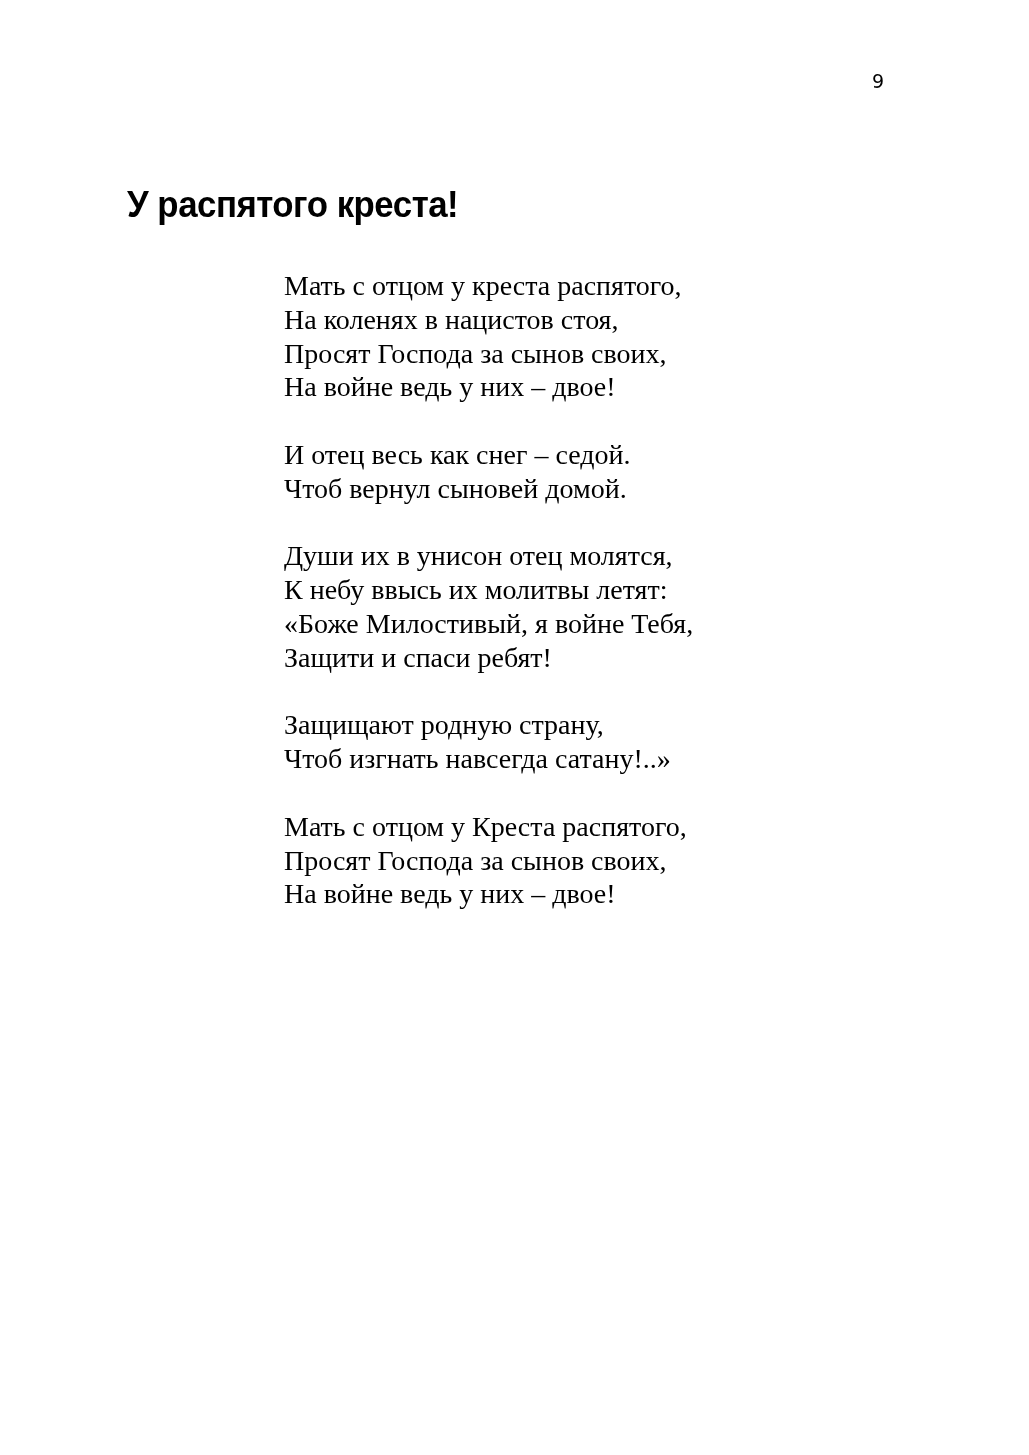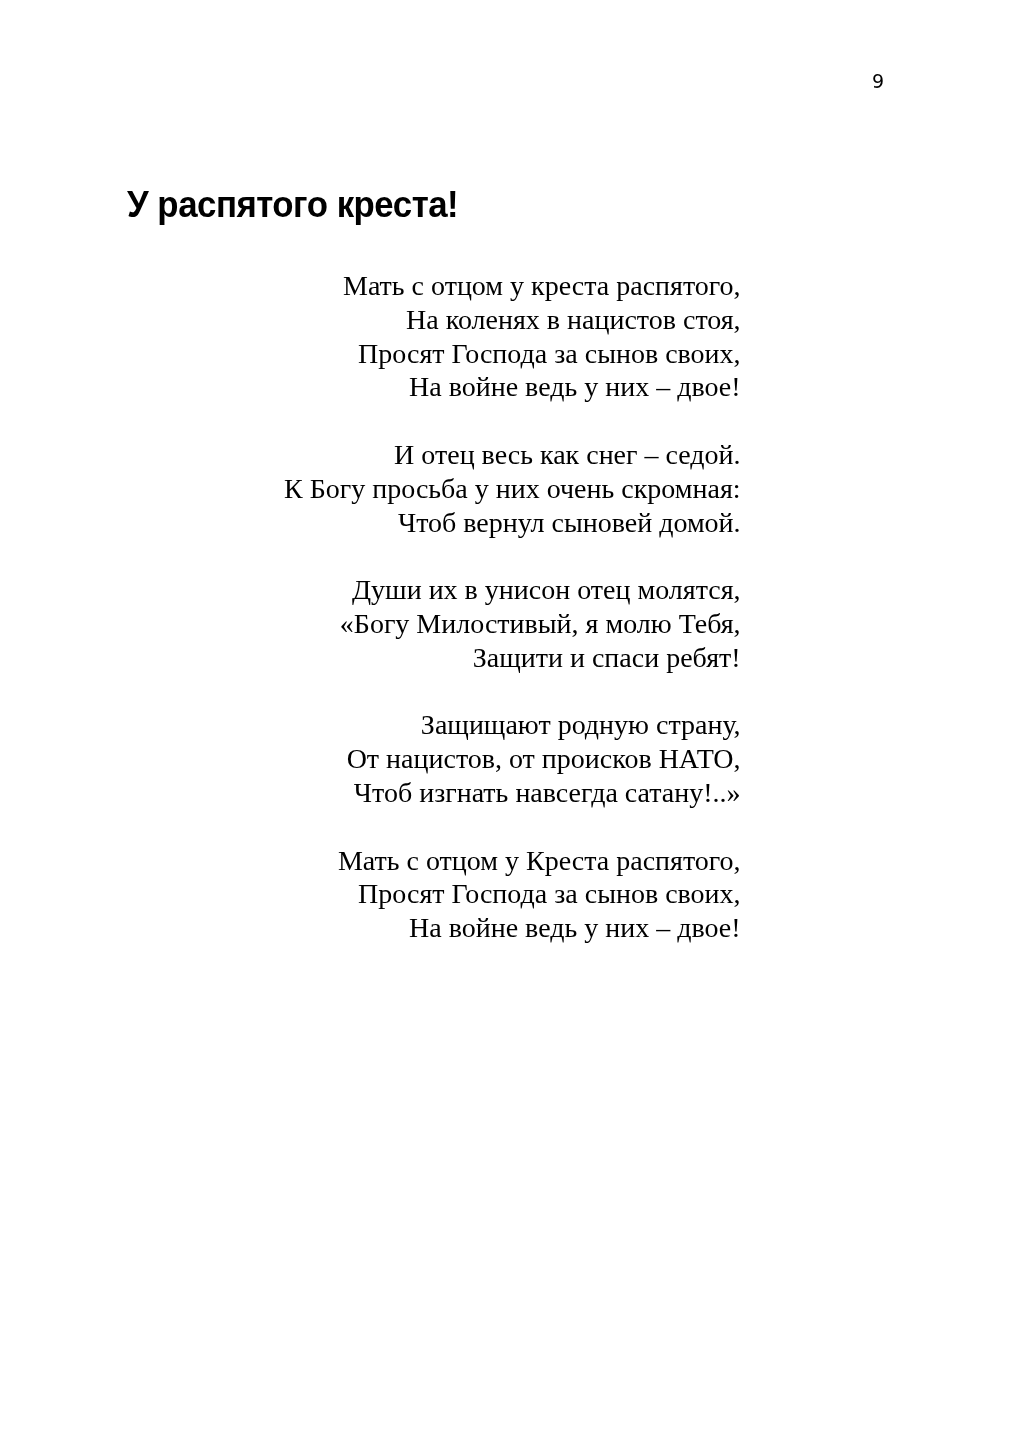--- a/index.html
+++ b/index.html
@@ -38,21 +38,20 @@
       transform-origin: left center;
       white-space: nowrap;
     }
     .poem {
       position: absolute;
       left: 284px;
       top: 269px;
       font-family: "Liberation Serif", serif;
       font-size: 28px;
       line-height: 33.8px;
-      text-align: right;
     }
     .stanza {
       margin: 0 0 33.8px 0;
     }
     .line {
       display: block;
       white-space: nowrap;
     }
   </style>
 </head>
@@ -65,31 +64,30 @@
 
   <div class="poem">
     <div class="stanza">
       <span class="line">Мать с отцом у креста распятого,</span>
       <span class="line">На коленях в нацистов стоя,</span>
       <span class="line">Просят Господа за сынов своих,</span>
       <span class="line">На войне ведь у них – двое!</span>
     </div>
     <div class="stanza">
       <span class="line">И отец весь как снег – седой.</span>
-      <span class="line">К Богу просьба у них очень скромная:</span>
       <span class="line">Чтоб вернул сыновей домой.</span>
     </div>
     <div class="stanza">
       <span class="line">Души их в унисон отец молятся,</span>
-      <span class="line">«Богу Милостивый, я молю Тебя,</span>
+      <span class="line">К небу ввысь их молитвы летят:</span>
+      <span class="line">«Боже Милостивый, я войне Тебя,</span>
       <span class="line">Защити и спаси ребят!</span>
     </div>
     <div class="stanza">
       <span class="line">Защищают родную страну,</span>
-      <span class="line">От нацистов, от происков НАТО,</span>
       <span class="line">Чтоб изгнать навсегда сатану!..»</span>
     </div>
     <div class="stanza">
       <span class="line">Мать с отцом у Креста распятого,</span>
       <span class="line">Просят Господа за сынов своих,</span>
       <span class="line">На войне ведь у них – двое!</span>
     </div>
   </div>
 </div>
 

